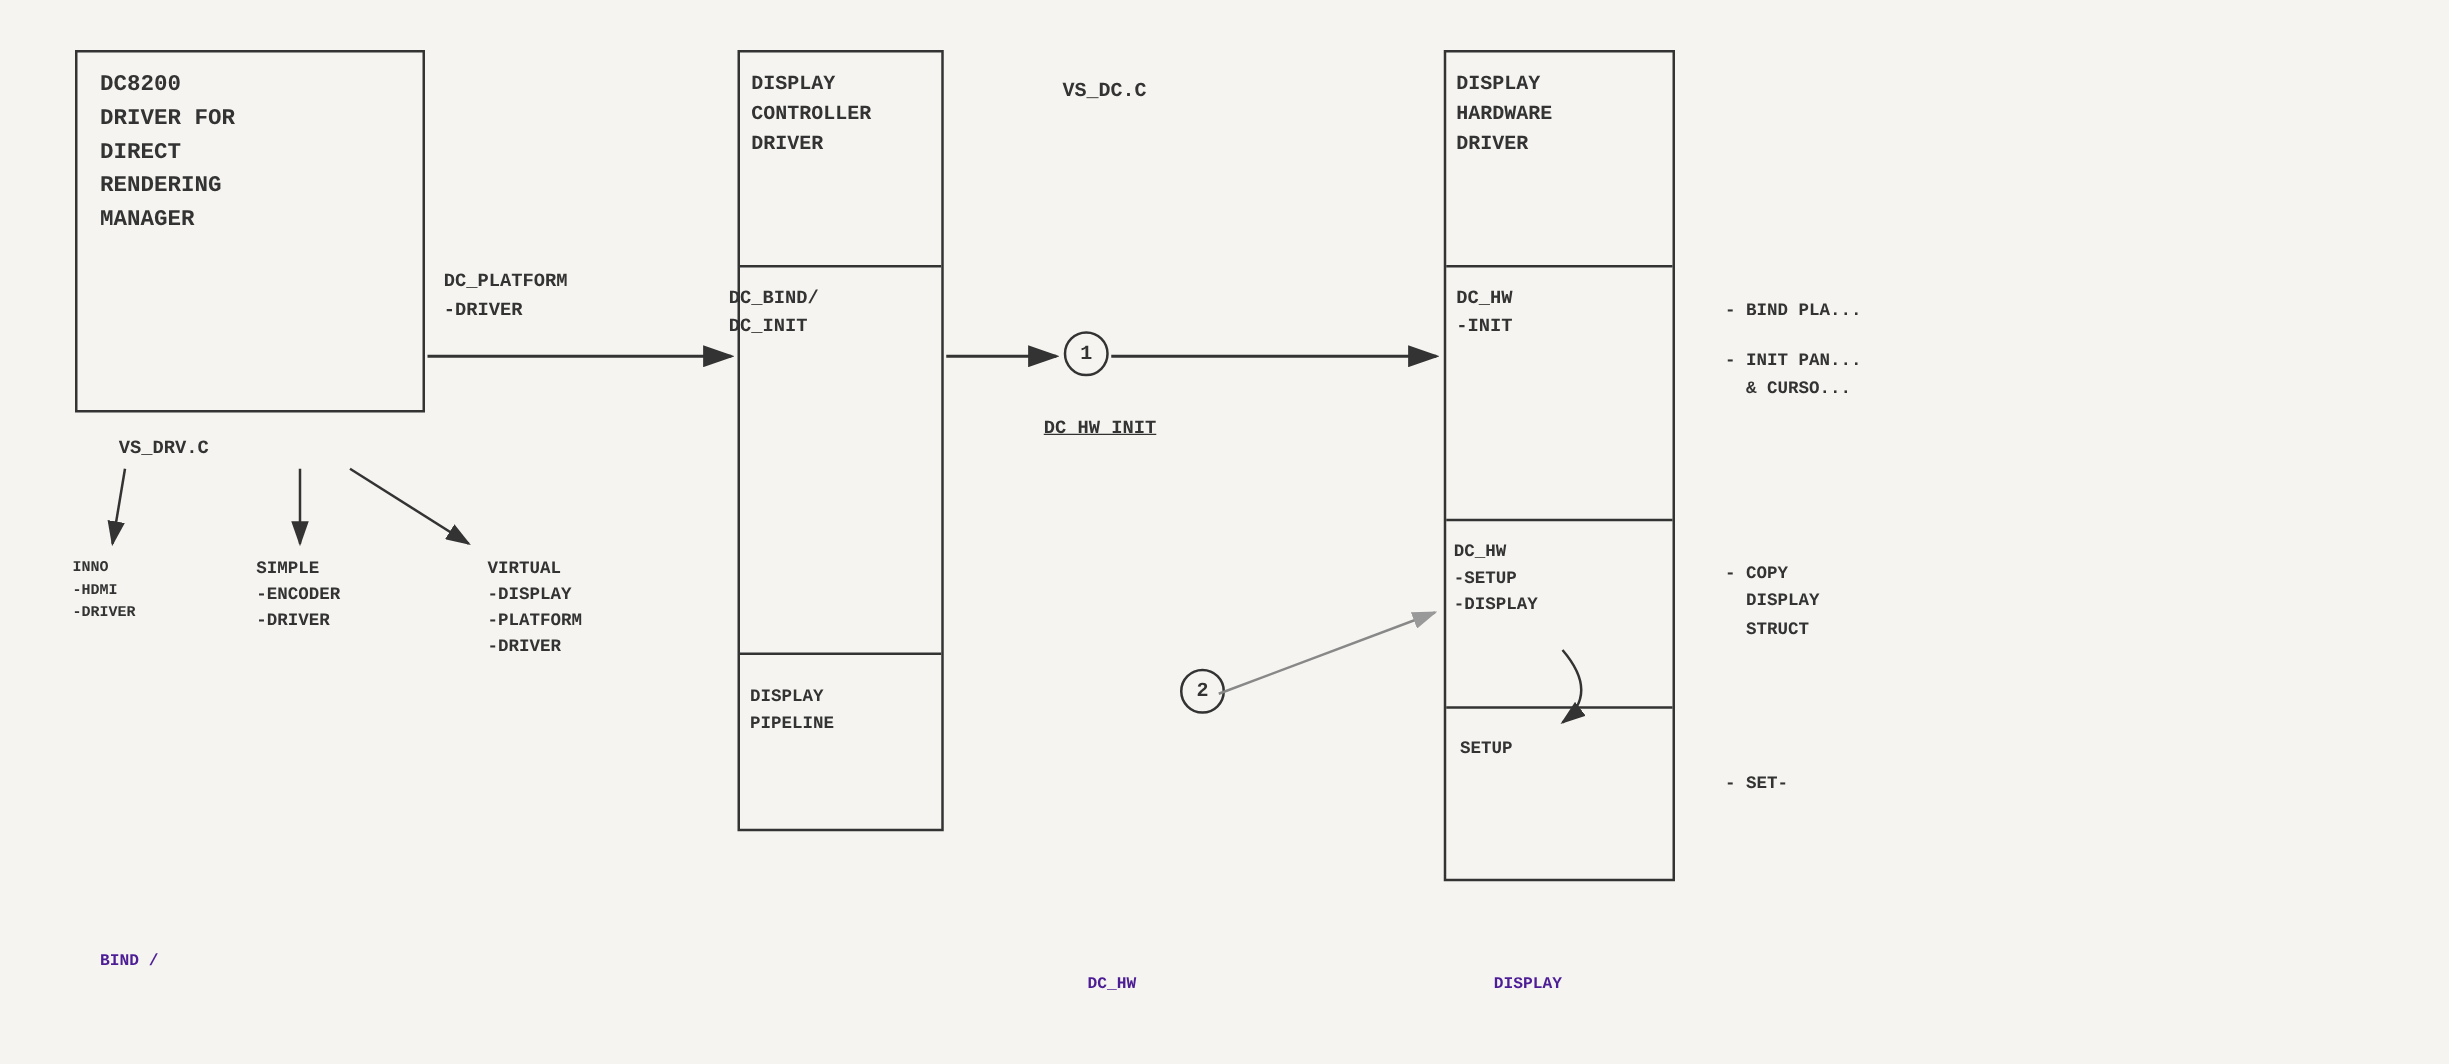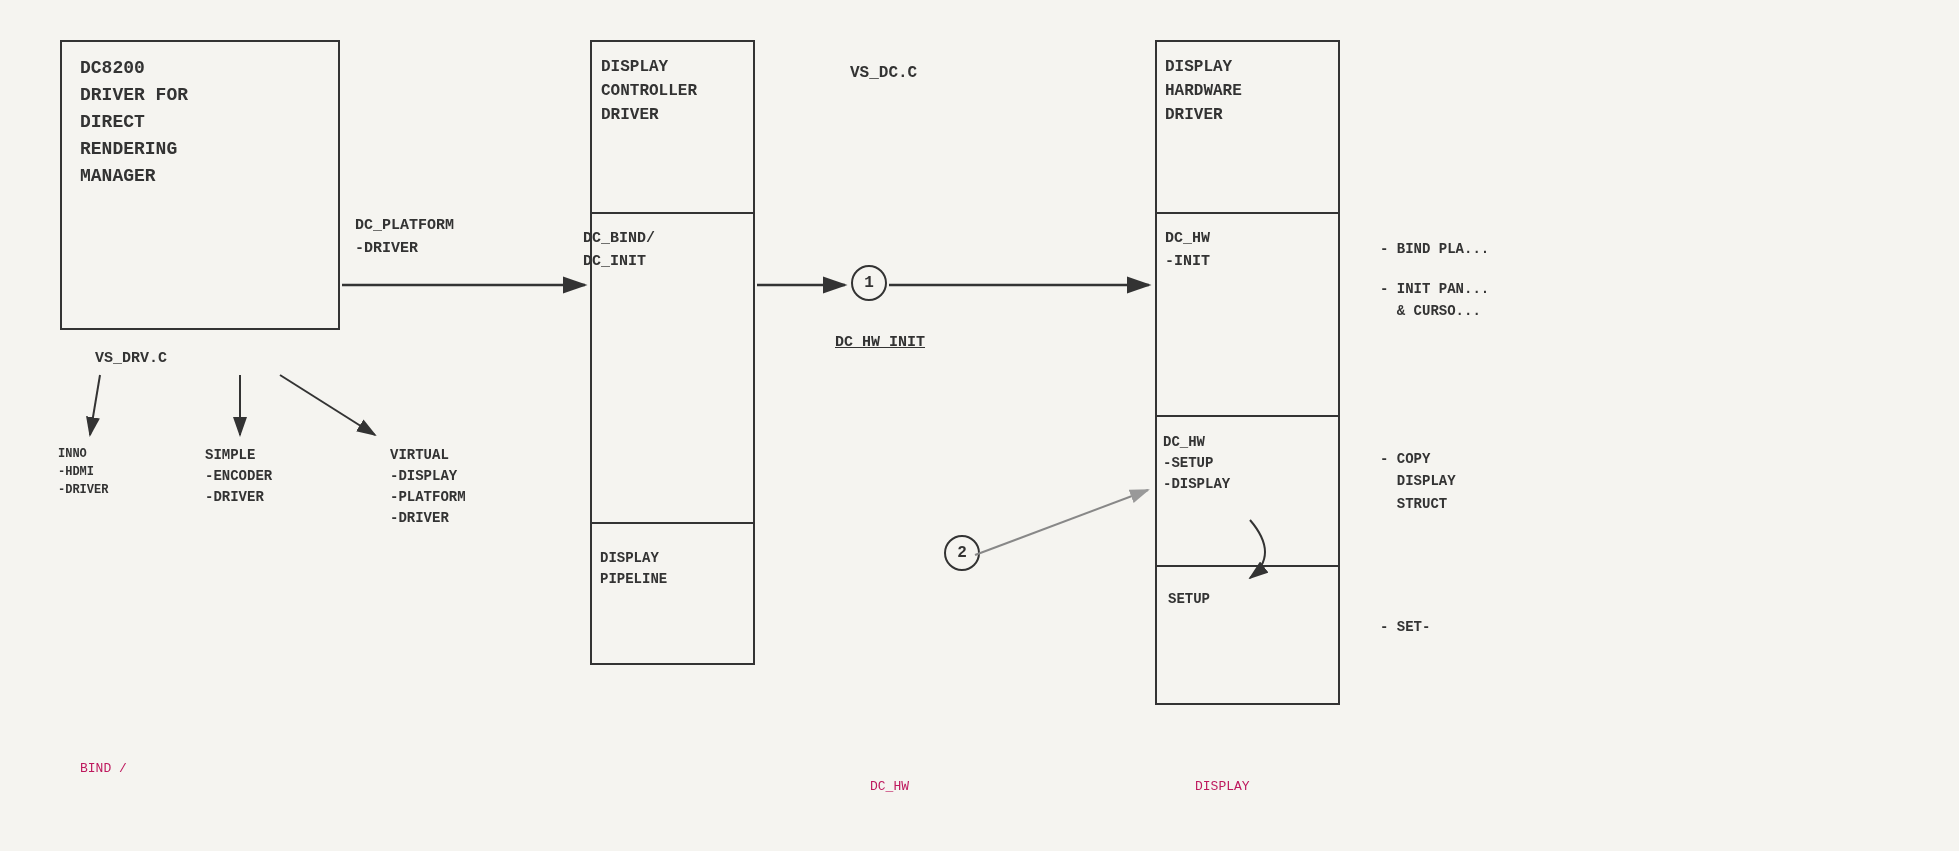--- a/index.html
+++ b/index.html
@@ -32,24 +32,24 @@
       font-family: 'Courier New', monospace;
       color: #333;
       font-size: 15px;
       line-height: 1.4;
       font-weight: bold;
     }
 
     .label-light {
       position: absolute;
       font-family: 'Courier New', monospace;
-      color: #be185d;
+      color: #4c1d95;
       font-size: 14px;
       line-height: 1.4;
-      font-weight: normal;
+      font-weight: bold;
     }
 
     
     svg.arrows {
       position: absolute;
       top: 0; left: 0;
       width: 1959px;
       height: 851px;
       pointer-events: none;
     }

